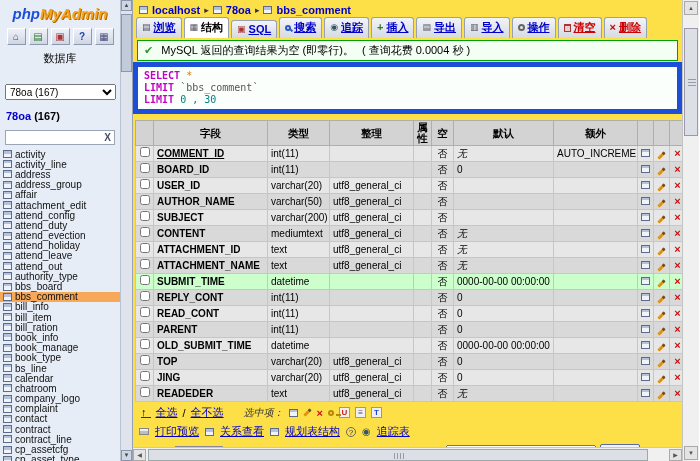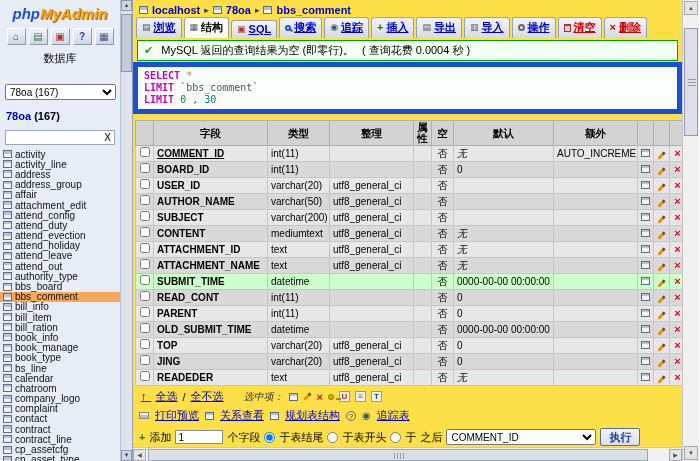--- a/index.html
+++ b/index.html
@@ -499,20 +499,33 @@
             <td class="c-attr"></td>
             <td class="c-null">否</td>
             <td class="c-def">0000-00-00 00:00:00</td>
             <td class="c-extra"></td>
             <td class="c-ico"><span class="i-tbl"></span></td>
             <td class="c-ico"><span class="i-pencil"></span></td>
             <td class="c-ico"><span class="i-x">×</span></td>
           </tr>
           <tr>
             <td class="c-cb"><input type="checkbox" style=""></td>
+            <td class="c-field">REPLY_CONT</td>
+            <td class="c-type">int(11)</td>
+            <td class="c-coll"></td>
+            <td class="c-attr"></td>
+            <td class="c-null">否</td>
+            <td class="c-def">0</td>
+            <td class="c-extra"></td>
+            <td class="c-ico"><span class="i-tbl"></span></td>
+            <td class="c-ico"><span class="i-pencil"></span></td>
+            <td class="c-ico"><span class="i-x">×</span></td>
+          </tr>
+          <tr>
+            <td class="c-cb"><input type="checkbox" style=""></td>
             <td class="c-field">READ_CONT</td>
             <td class="c-type">int(11)</td>
             <td class="c-coll"></td>
             <td class="c-attr"></td>
             <td class="c-null">否</td>
             <td class="c-def">0</td>
             <td class="c-extra"></td>
             <td class="c-ico"><span class="i-tbl"></span></td>
             <td class="c-ico"><span class="i-pencil"></span></td>
             <td class="c-ico"><span class="i-x">×</span></td>

